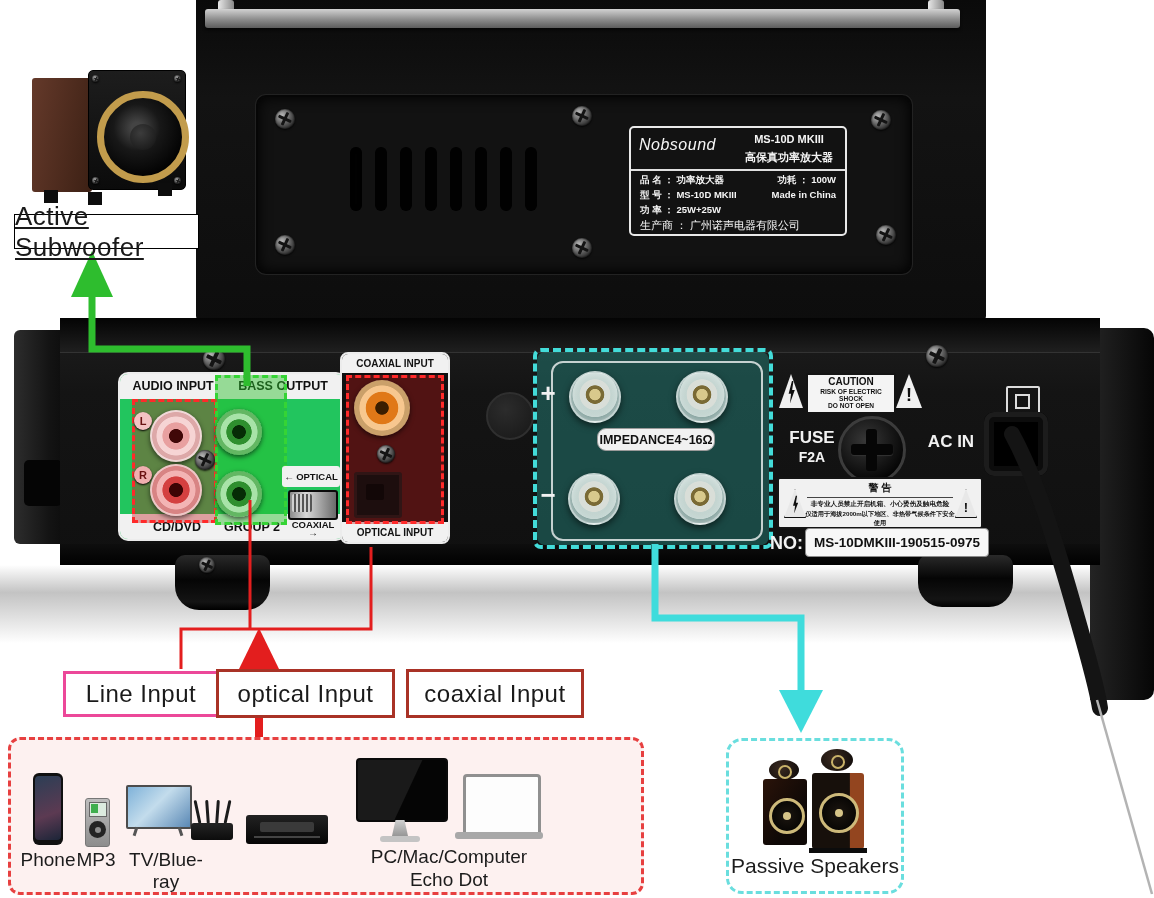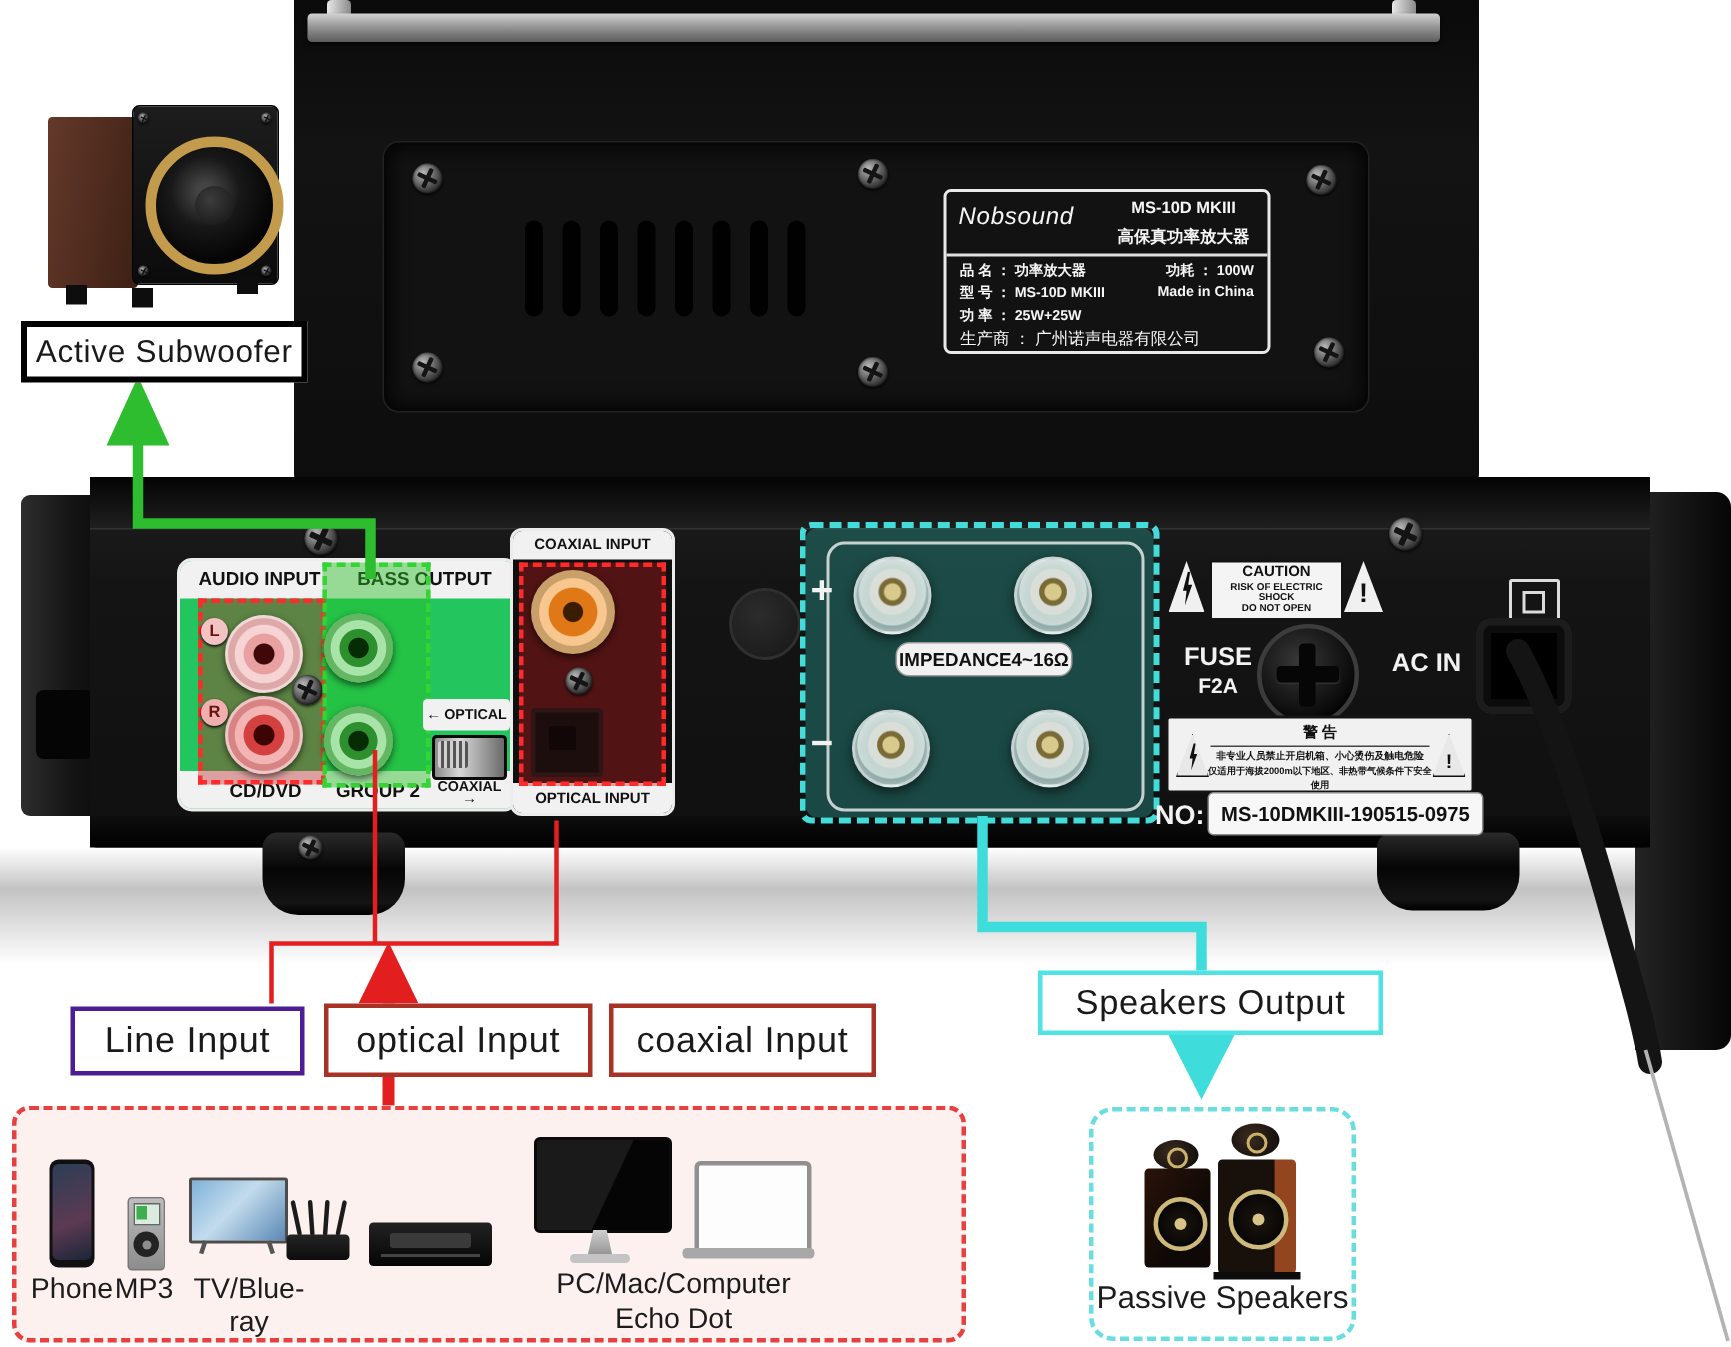--- a/index.html
+++ b/index.html
@@ -247,25 +247,24 @@
       <div class="screw" style="left:3px;top:4px;width:7px;height:7px;"></div>
       <div class="screw" style="left:85px;top:4px;width:7px;height:7px;"></div>
       <div class="screw" style="left:3px;top:106px;width:7px;height:7px;"></div>
       <div class="screw" style="left:85px;top:106px;width:7px;height:7px;"></div>
     </div>
     <div class="abs" style="left:44px;top:190px;width:14px;height:13px;background:#0d0d0d;"></div>
     <div class="abs" style="left:88px;top:192px;width:14px;height:13px;background:#0d0d0d;"></div>
     <div class="abs" style="left:158px;top:183px;width:14px;height:13px;background:#0d0d0d;"></div>
   </div>
 
-  <div class="callout" style="left:14px;top:214px;width:183px;height:33px;border:4px solid #000000;font-size:21px;">Active Subwoofer</div>
-  <div class="callout" style="left:47px;top:671px;width:150px;height:40px;border:3px solid #4c1d95;">Line Input</div>
+  <div class="callout" style="left:14px;top:214px;width:183px;height:33px;border:1px solid #000000;font-size:26px;text-decoration:underline;">Active Subwoofer</div>
+  <div class="callout" style="left:63px;top:671px;width:150px;height:40px;border:3px solid #ec4899;">Line Input</div>
   <div class="callout" style="left:216px;top:669px;width:173px;height:43px;border:3px solid #a93226;">optical Input</div>
   <div class="callout" style="left:406px;top:669px;width:172px;height:43px;border:3px solid #a93226;">coaxial Input</div>
-  <div class="callout" style="left:692px;top:647px;width:224px;height:37px;border:3px solid #4fe3e3;font-size:23px;">Speakers Output</div>
 
   <div class="abs" style="left:8px;top:737px;width:630px;height:152px;border:3px dashed #e74040;border-radius:12px;background:#fdf1f0;z-index:40;">
 
     <div class="abs" style="left:22px;top:33px;width:30px;height:72px;background:#101010;border-radius:6px;">
       <div class="abs" style="left:2px;top:3px;width:26px;height:64px;border-radius:4px;background:linear-gradient(160deg,#2c3e55,#5c3a52 60%,#1c2538);"></div>
     </div>
 
     <div class="abs" style="left:74px;top:58px;width:23px;height:47px;background:linear-gradient(180deg,#bdbdbd,#8d8d8d);border-radius:3px;border:1px solid #777;">
       <div class="abs" style="left:3px;top:3px;width:16px;height:13px;background:#dcebdf;border:1px solid #666;">
         <div class="abs" style="left:1px;top:1px;width:7px;height:9px;background:#3fae4e;"></div>

